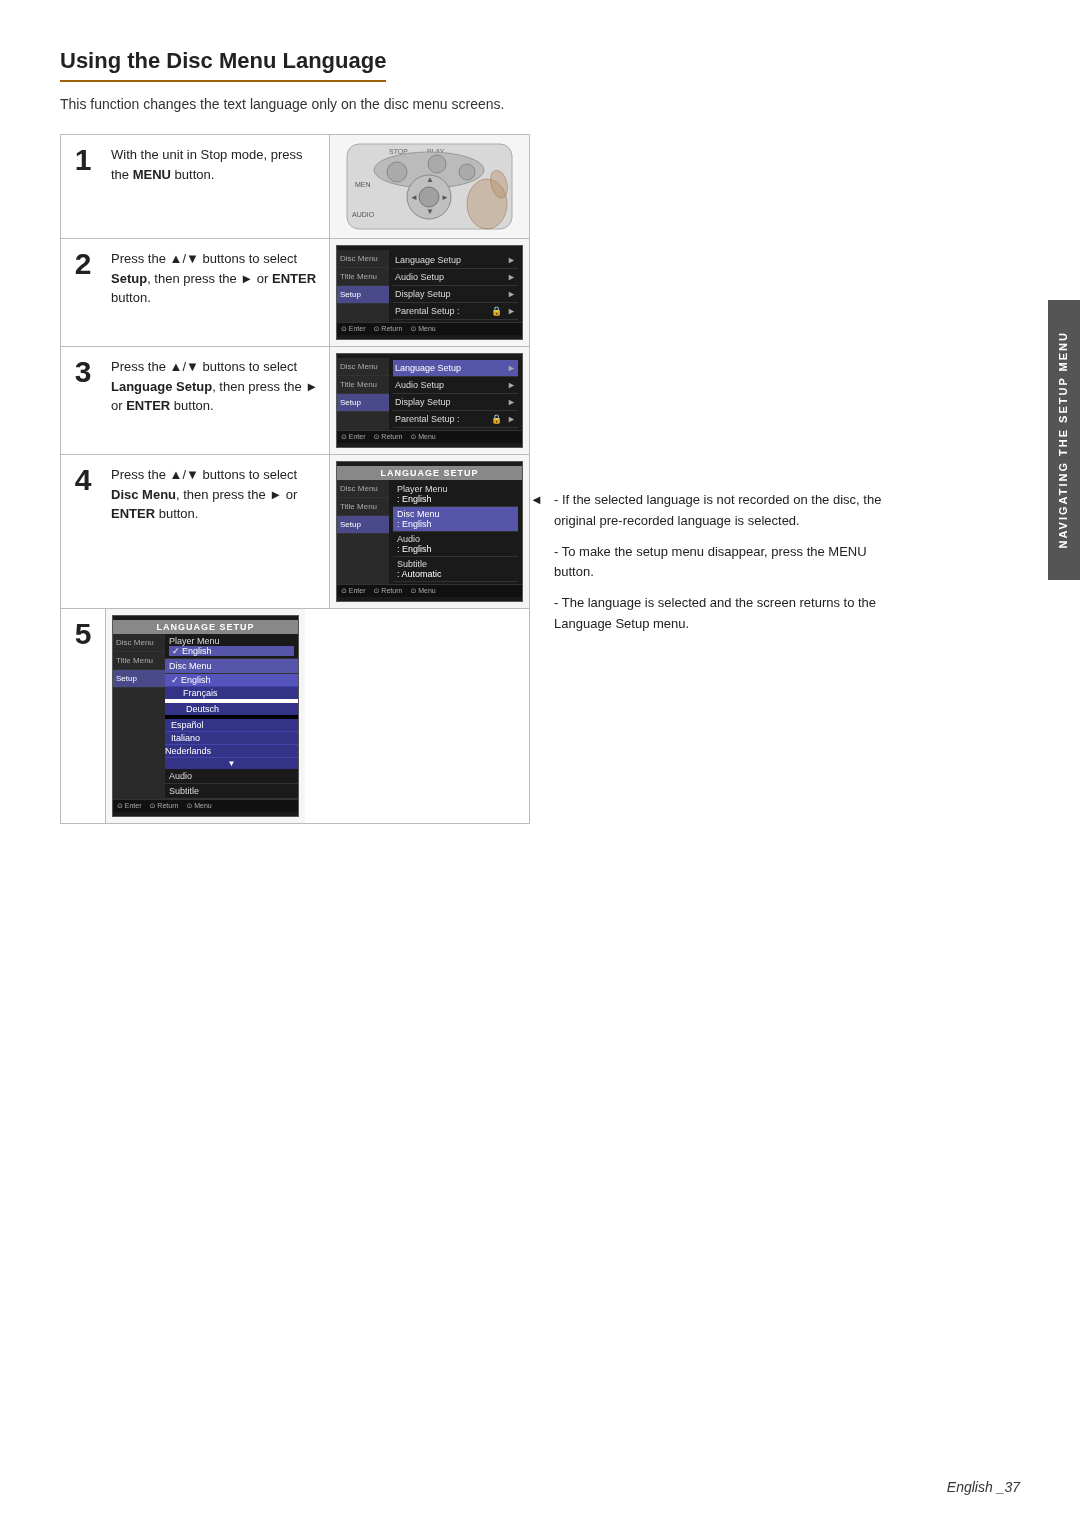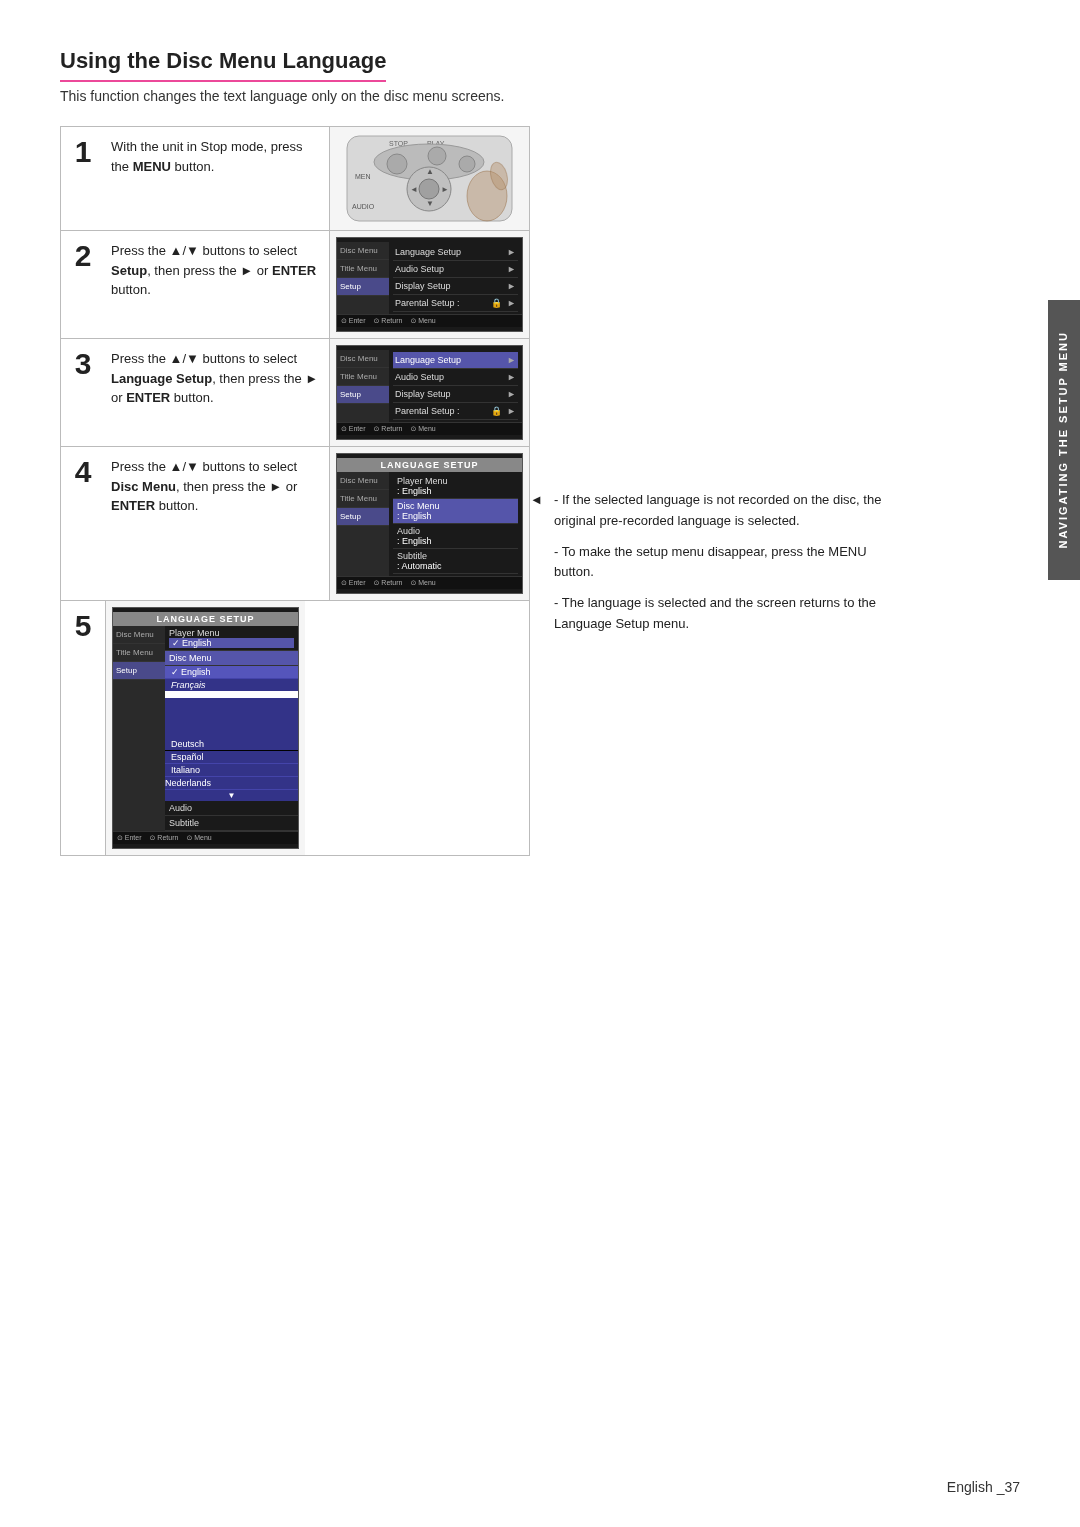--- a/index.html
+++ b/index.html
@@ -13,22 +13,22 @@
       position: relative;
       overflow: hidden;
     }
     .page-content {
       padding: 48px 60px 40px 60px;
       max-width: 950px;
     }
     h1.section-title {
       font-size: 22px;
       font-weight: bold;
-      margin-bottom: 6px;
-      border-bottom: 2px solid #ec4899;
+      margin-bottom: 14px;
+      border-bottom: 2px solid #a16207;
       padding-bottom: 6px;
       display: inline-block;
     }
     .intro-text {
       font-size: 14px;
       margin-bottom: 22px;
       color: #333;
     }
     
     .menu-screen {
@@ -156,20 +156,21 @@
       text-align: center;
       line-height: 1.2;
     }
     
     .page-footer {
       position: absolute;
       bottom: 32px;
       right: 60px;
       font-size: 14px;
       color: #333;
+      font-style: italic;
     }
     .all-steps {
       display: flex;
       flex-direction: column;
       width: 470px;
     }
     .step-block {
       display: flex;
       flex-direction: row;
       border: 1px solid #bbb;
@@ -404,22 +405,22 @@
             <div class="menu-main-area" style="padding:0;">
               <div class="lang-item-row" style="padding:2px 4px;">
                 <span>Player Menu</span>
                 <span class="lang-val" style="background:#5555aa;color:#fff;padding:0 3px;">✓ English</span>
               </div>
               <div class="lang-item-row highlighted" style="padding:2px 4px;">
                 <span>Disc Menu</span>
               </div>
               <div style="background:#333388;color:#fff;font-size:9px;">
                 <div style="padding:1px 6px;border-bottom:1px solid #4444aa;background:#5555bb;">✓ English</div>
-                <div style="padding:1px 6px;border-bottom:7px solid #ffffff;font-style:italic;">Français</div>
-                <div style="padding:1px 6px;border-bottom:1px solid #000000;margin-top:40px;">Deutsch</div>
+                <div style="padding:1px 18px;border-bottom:4px solid #ffffff;">Français</div>
+                <div style="padding:1px 21px;border-bottom:4px solid #000000;">Deutsch</div>
                 <div style="padding:1px 6px;border-bottom:1px solid #4444aa;">Español</div>
                 <div style="padding:1px 6px;border-bottom:1px solid #4444aa;">Italiano</div>
                 <div style="padding:1px 0;border-bottom:1px solid #4444aa;">Nederlands</div>
                 <div style="padding:1px 6px;text-align:center;font-size:8px;">▼</div>
               </div>
               <div class="lang-item-row" style="padding:2px 4px;">
                 <span>Audio</span>
               </div>
               <div class="lang-item-row" style="padding:2px 4px;">
                 <span>Subtitle</span>

